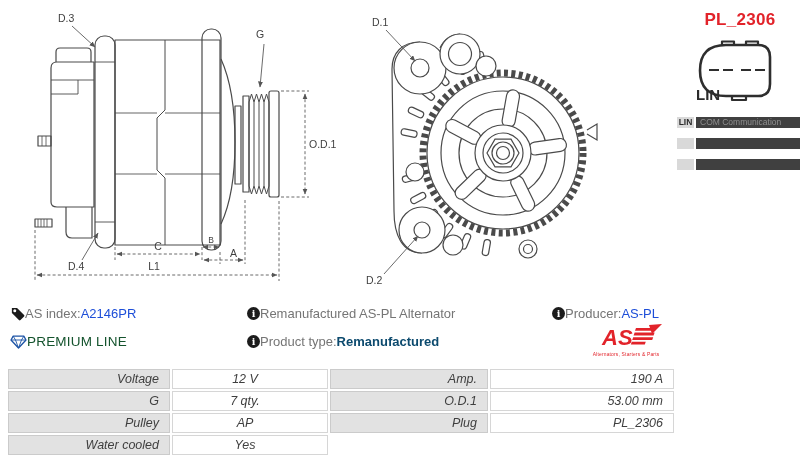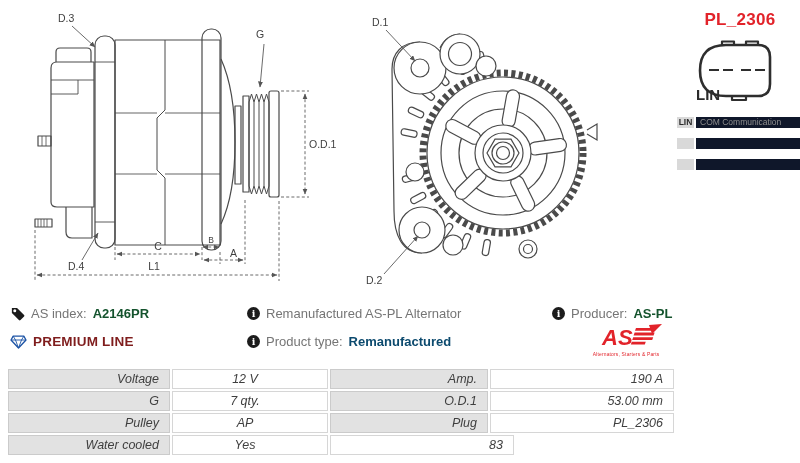--- a/index.html
+++ b/index.html
@@ -13,33 +13,33 @@
 
   
   .plug-code{position:absolute;left:688px;top:10px;width:104px;text-align:center;
              font-size:17px;font-weight:bold;color:#e2232a;letter-spacing:.3px;}
   .connector-svg{position:absolute;left:692px;top:40px;}
   .connector-label{position:absolute;left:696px;top:86px;font-size:15px;font-weight:bold;color:#2b2b2b;}
   .pin-table{position:absolute;left:677px;top:117px;width:123px;}
   .pin-row{display:flex;height:11px;margin-bottom:10px;}
   .pin-key{width:17px;background:#d9d9d9;font-size:8.5px;font-weight:bold;color:#2b2b2b;
            text-align:center;line-height:11px;}
-  .pin-desc{flex:1;margin-left:2px;background:#0f172a;font-size:8.5px;color:#8f8f8f;
+  .pin-desc{flex:1;margin-left:2px;background:#404040;font-size:8.5px;color:#8f8f8f;
             line-height:11px;padding-left:4px;white-space:nowrap;overflow:hidden;}
 
   
-  .info-item{position:absolute;display:inline-flex;align-items:center;gap:6px;
+  .info-item{position:absolute;display:inline-flex;align-items:center;
              font-size:13px;color:#757575;white-space:nowrap;}
   .ii-a{left:10px;top:306px;}
   .ii-b{left:247px;top:306px;}
   .ii-c{left:552px;top:306px;}
   .ii-d{left:10px;top:334px;}
   .ii-e{left:247px;top:334px;}
-  .bold-dark{font-weight:bold;color:#14532d;}
-  .premium{font-size:13.5px;font-weight:bold;color:#7f1d1d;letter-spacing:.2px;}
+  .bold-dark{font-weight:normal;color:#1d4ed8;}
+  .premium{font-size:13.5px;font-weight:normal;color:#14532d;letter-spacing:.2px;}
   .green-bold{font-weight:bold;color:#0c4a6e;}
   .idot{width:13px;height:13px;border-radius:50%;background:#1c1c1c;color:#fff;
         font-size:9.5px;font-weight:bold;display:inline-flex;align-items:center;
         justify-content:center;font-family:"DejaVu Serif",serif;flex:0 0 auto;}
   .logo-svg{position:absolute;left:589px;top:324px;}
 
   
   .spec-table{position:absolute;left:8px;top:369px;font-style:italic;}
   .srow{display:flex;margin-bottom:2px;}
   .cell{height:20px;line-height:18px;font-size:12.5px;color:#3f3f3f;text-align:right;
@@ -281,17 +281,16 @@
     </div>
     <div class="srow">
       <div class="cell lbl c1">Pulley</div>
       <div class="cell val c2">AP</div>
       <div class="cell lbl c3">Plug</div>
       <div class="cell val c4">PL_2306</div>
     </div>
     <div class="srow">
       <div class="cell lbl c1">Water cooled</div>
       <div class="cell val c2">Yes</div>
-      <div class="cell val c4">83</div>
     </div>
   </div>
 
 </div>
 
 </body></html>

